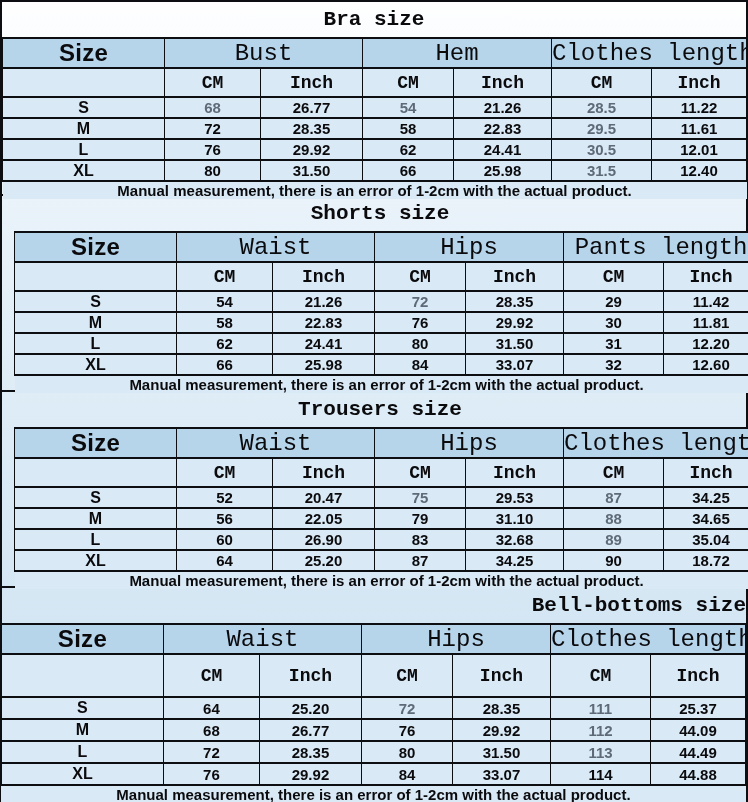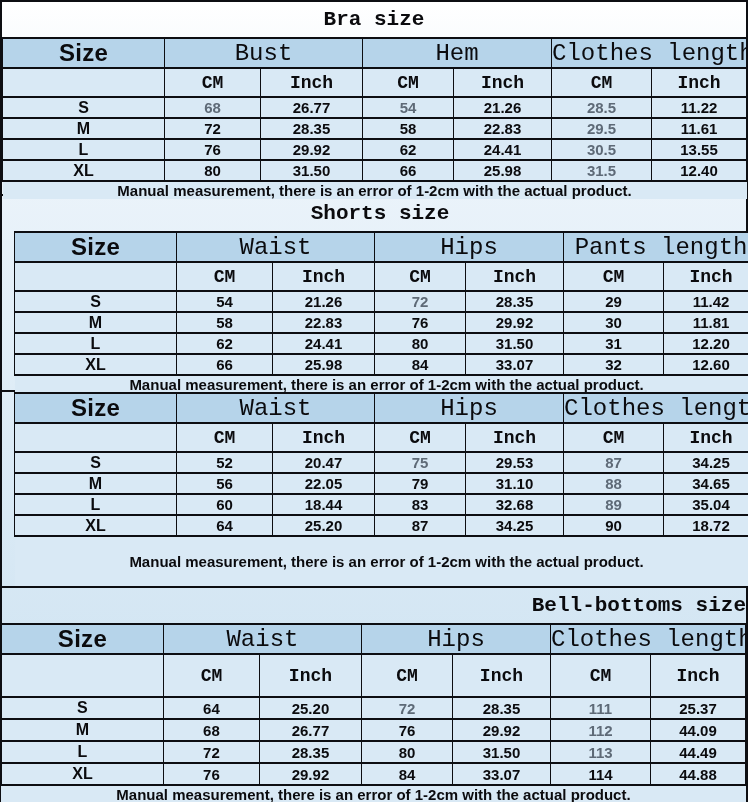--- a/index.html
+++ b/index.html
@@ -109,21 +109,21 @@
             <td class="val muted">29.5</td>
             <td class="val">11.61</td>
           </tr>
           <tr class="data-row">
             <td class="size-cell">L</td>
             <td class="val">76</td>
             <td class="val">29.92</td>
             <td class="val">62</td>
             <td class="val">24.41</td>
             <td class="val muted">30.5</td>
-            <td class="val">13.55</td>
+            <td class="val">12.01</td>
           </tr>
           <tr class="data-row">
             <td class="size-cell">XL</td>
             <td class="val">80</td>
             <td class="val">31.50</td>
             <td class="val">66</td>
             <td class="val">25.98</td>
             <td class="val muted">31.5</td>
             <td class="val">12.40</td>
           </tr>
@@ -197,20 +197,21 @@
             <td class="val">32</td>
             <td class="val">12.60</td>
           </tr>
           <tr class="note-row">
             <td colspan="7">Manual measurement, there is an error of 1-2cm with the actual product.</td>
           </tr>
         </tbody>
       </table>
     </section>
     <section class="size-table">
+      <div class="table-title">Trousers size</div>
       <table class="grid">
         <colgroup>
           <col style="width: 162px;">
           <col style="width: 96px;">
           <col style="width: 102px;">
           <col style="width: 91px;">
           <col style="width: 98px;">
           <col style="width: 100px;">
           <col style="width: 95px;">
         </colgroup>
@@ -244,21 +245,21 @@
             <td class="val">56</td>
             <td class="val">22.05</td>
             <td class="val">79</td>
             <td class="val">31.10</td>
             <td class="val muted">88</td>
             <td class="val">34.65</td>
           </tr>
           <tr class="data-row">
             <td class="size-cell">L</td>
             <td class="val">60</td>
-            <td class="val">18.44</td>
+            <td class="val">26.90</td>
             <td class="val">83</td>
             <td class="val">32.68</td>
             <td class="val muted">89</td>
             <td class="val">35.04</td>
           </tr>
           <tr class="data-row">
             <td class="size-cell">XL</td>
             <td class="val">64</td>
             <td class="val">25.20</td>
             <td class="val">87</td>

